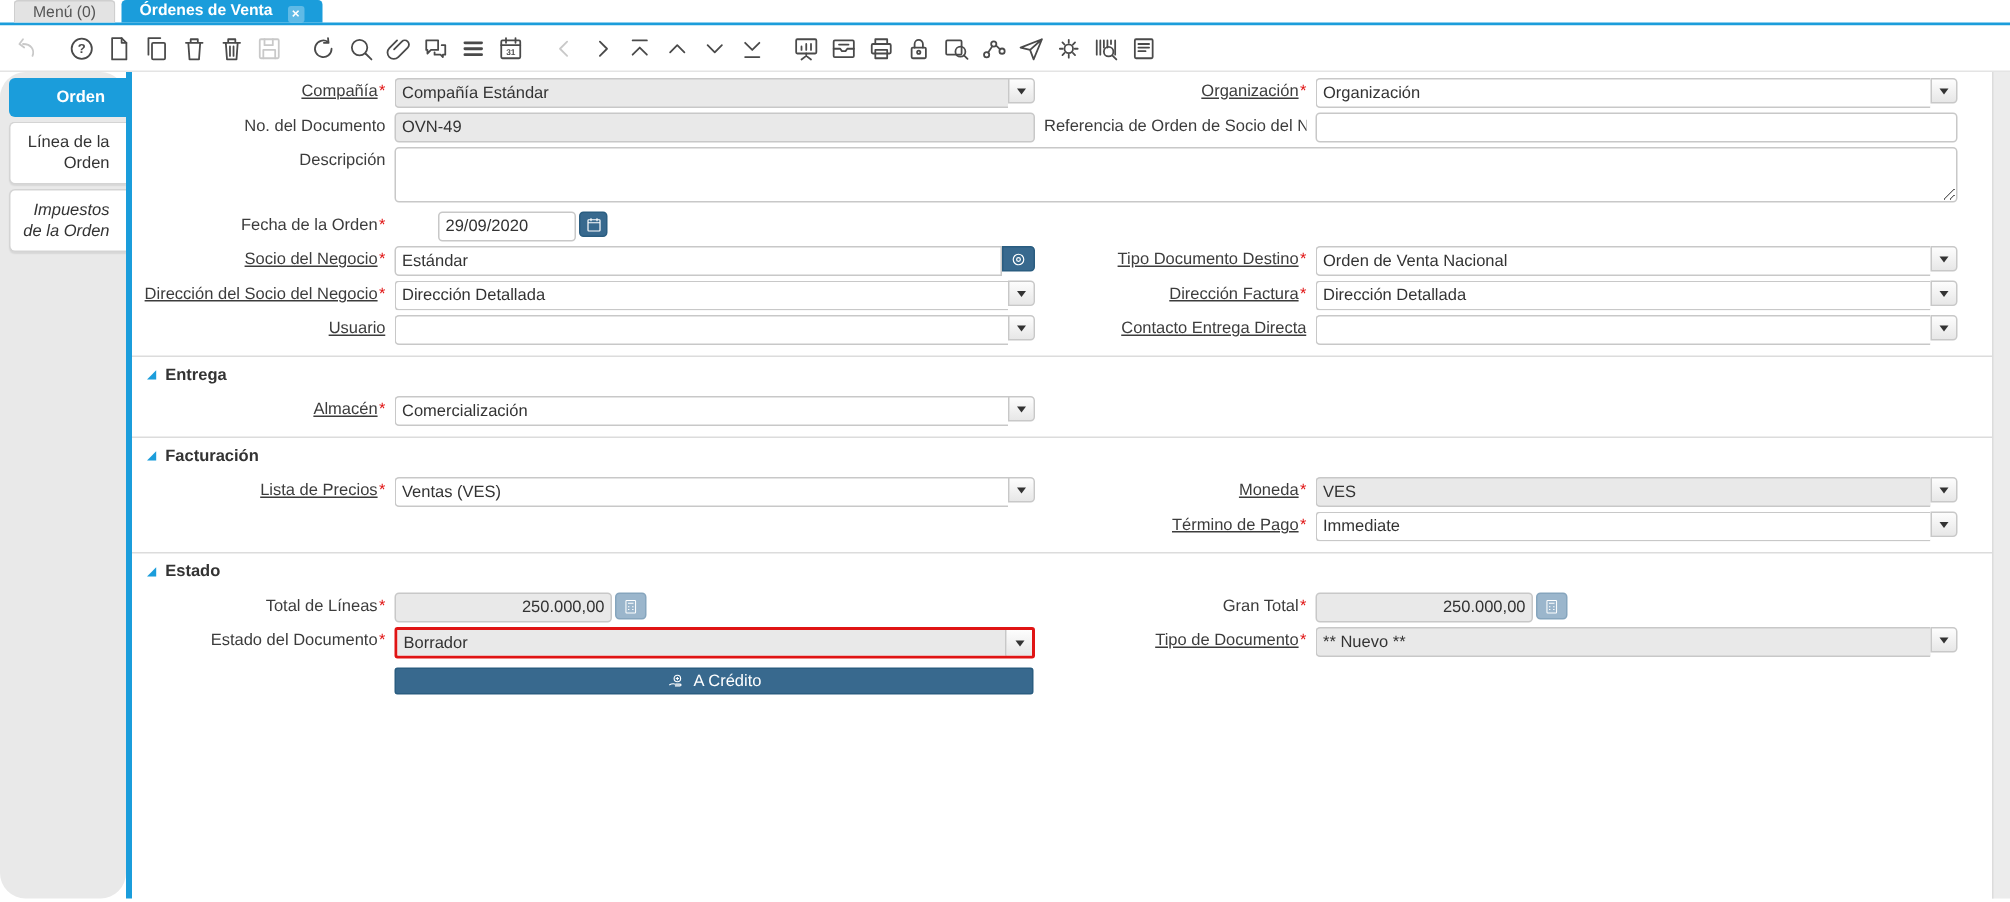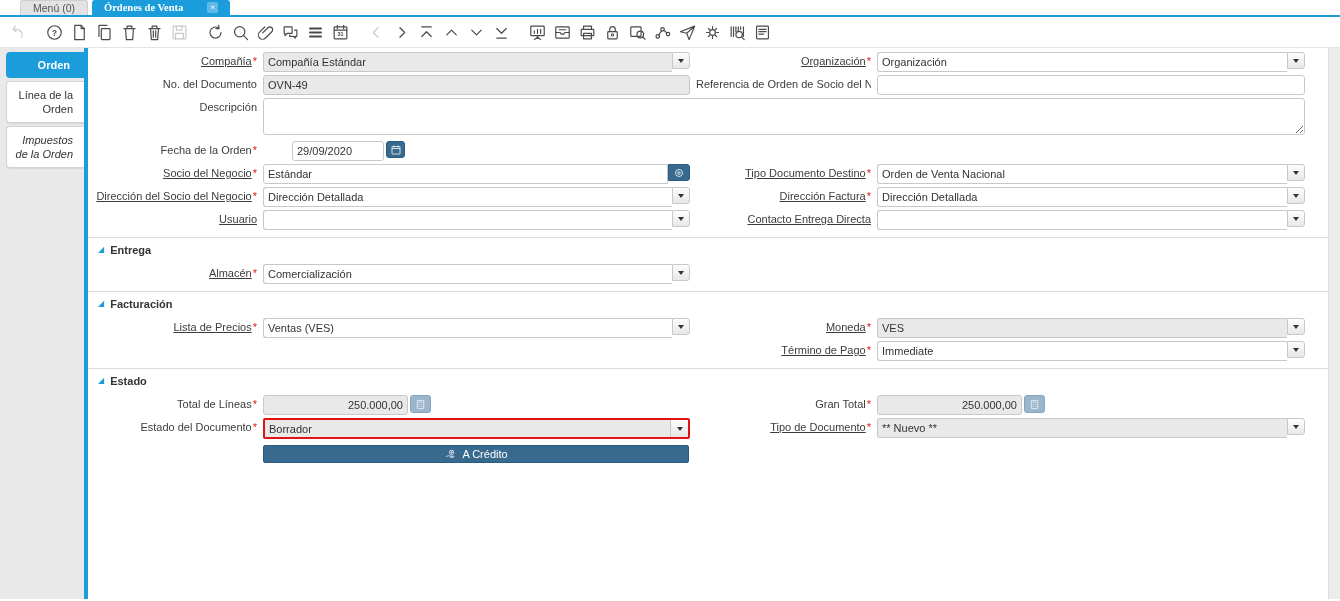--- a/index.html
+++ b/index.html
@@ -1,43 +1,43 @@
 <!DOCTYPE html>
 <html style="--accent: #1b9ddb; --steel: #38698e; --calc: #9bb6cc; --hred: #e01414;"><head>
 <meta charset="utf-8">
 <style>
   * { box-sizing: border-box; margin: 0; padding: 0; }
   html,body { width:1340px; height:601px; overflow:hidden; background:#fff;
     font-family:"Liberation Sans", sans-serif; font-size:11px; color:#333; }
 
   
-  .tabbar { height:17px; display:flex; align-items:flex-end; padding-left:20px;
+  .tabbar { height:17px; display:flex; align-items:flex-end; padding-left:9px;
             border-bottom:2px solid var(--accent); background:#fff; }
   .tab { height:15px; line-height:15px; padding:0 12px; font-size:10.5px;
          border-radius:3px 3px 0 0; cursor:default; white-space:nowrap; }
   .tab.menu { background:#e3e3e3; color:#555; border:1px solid #cfcfcf; border-bottom:none; }
   .tab.active { background:var(--accent); color:#fff; font-weight:bold; margin-left:4px;
-                display:flex; align-items:center; gap:24px;font-family:Liberation Serif, serif; }
+                display:flex; align-items:flex-end; gap:10px; }
   .tab-close { display:inline-block; width:11px; height:11px; line-height:10px; text-align:center;
                background:rgba(255,255,255,.3); color:#fff; border-radius:2px; font-size:9px; font-weight:bold; }
 
   
   .toolbar { height:31px; display:flex; align-items:center; padding-left:6px;
              background:#fff; border-bottom:1px solid #e4e4e4; }
   .tb { width:25px; height:25px; border:none; background:transparent; display:flex;
         align-items:center; justify-content:center; cursor:pointer; padding:0; }
   .tb svg { width:19px; height:19px; fill:none; stroke:#4a4a4a; stroke-width:1.5;
             stroke-linecap:round; stroke-linejoin:round; }
   .tb svg text { stroke:none; fill:#4a4a4a; font-family:"Liberation Sans",sans-serif; font-weight:bold; }
   .tb.disabled svg { stroke:#c9c9c9; }
   .tb.gap-after { margin-right:11px; }
 
   
   .content { display:flex; height:551px; }
-  .sidebar { width:84px; background:#e9e9e9; padding-top:2px; }
+  .sidebar { width:84px; background:#e9e9e9; padding-top:2px;border-radius:17px; }
   .sidebar-bar { width:4px; background:var(--accent); }
   .side-tab { margin:2px 0 3px 6px; border-radius:4px 0 0 4px; font-size:11px;
               text-align:right; padding:6px 11px 6px 4px; cursor:pointer; line-height:14px; }
   .side-tab.active { background:var(--accent); color:#fff; font-weight:bold; padding:6px 14px 6px 4px; }
   .side-tab.card { background:#fff; border:1px solid #d4d4d4; border-right:none; color:#333;
                    box-shadow:0 1px 1px rgba(0,0,0,.08); }
   .side-tab.italic { font-style:italic; }
   .main { flex:1; background:#fff; padding-top:4px; position:relative; }
   .scrollstrip { width:12px; background:#ececec; border-left:1px solid #dcdcdc; }
 

